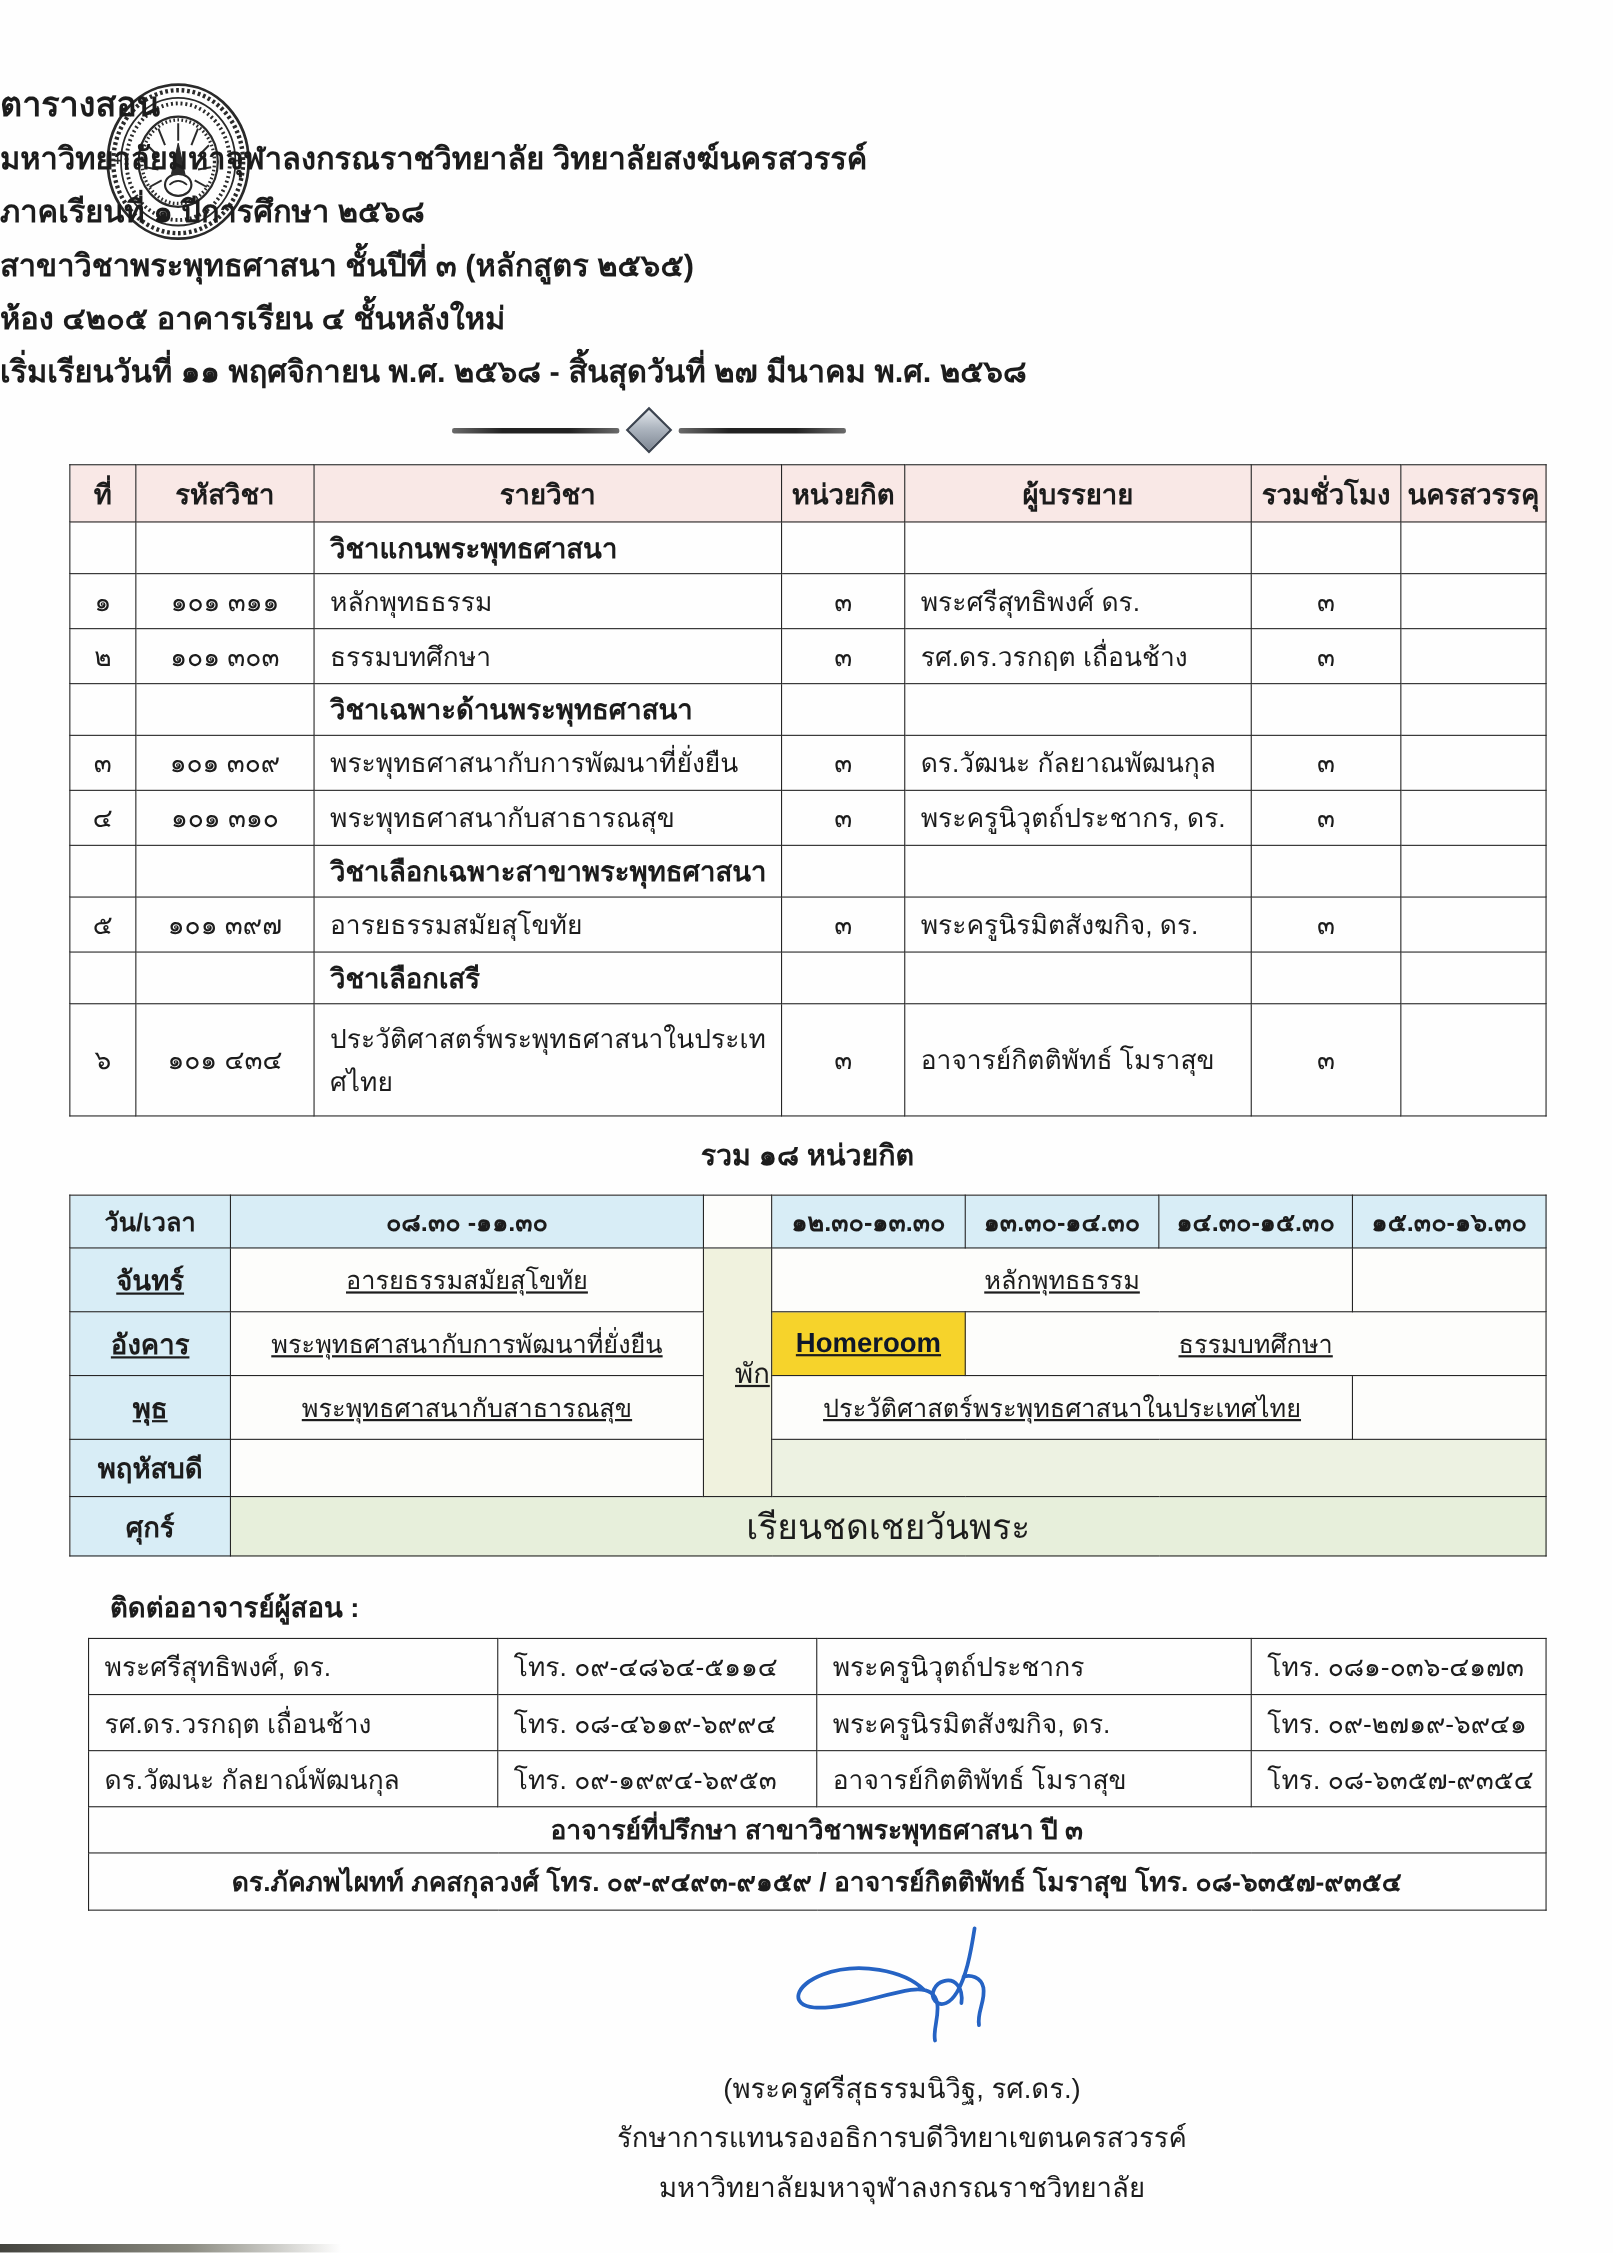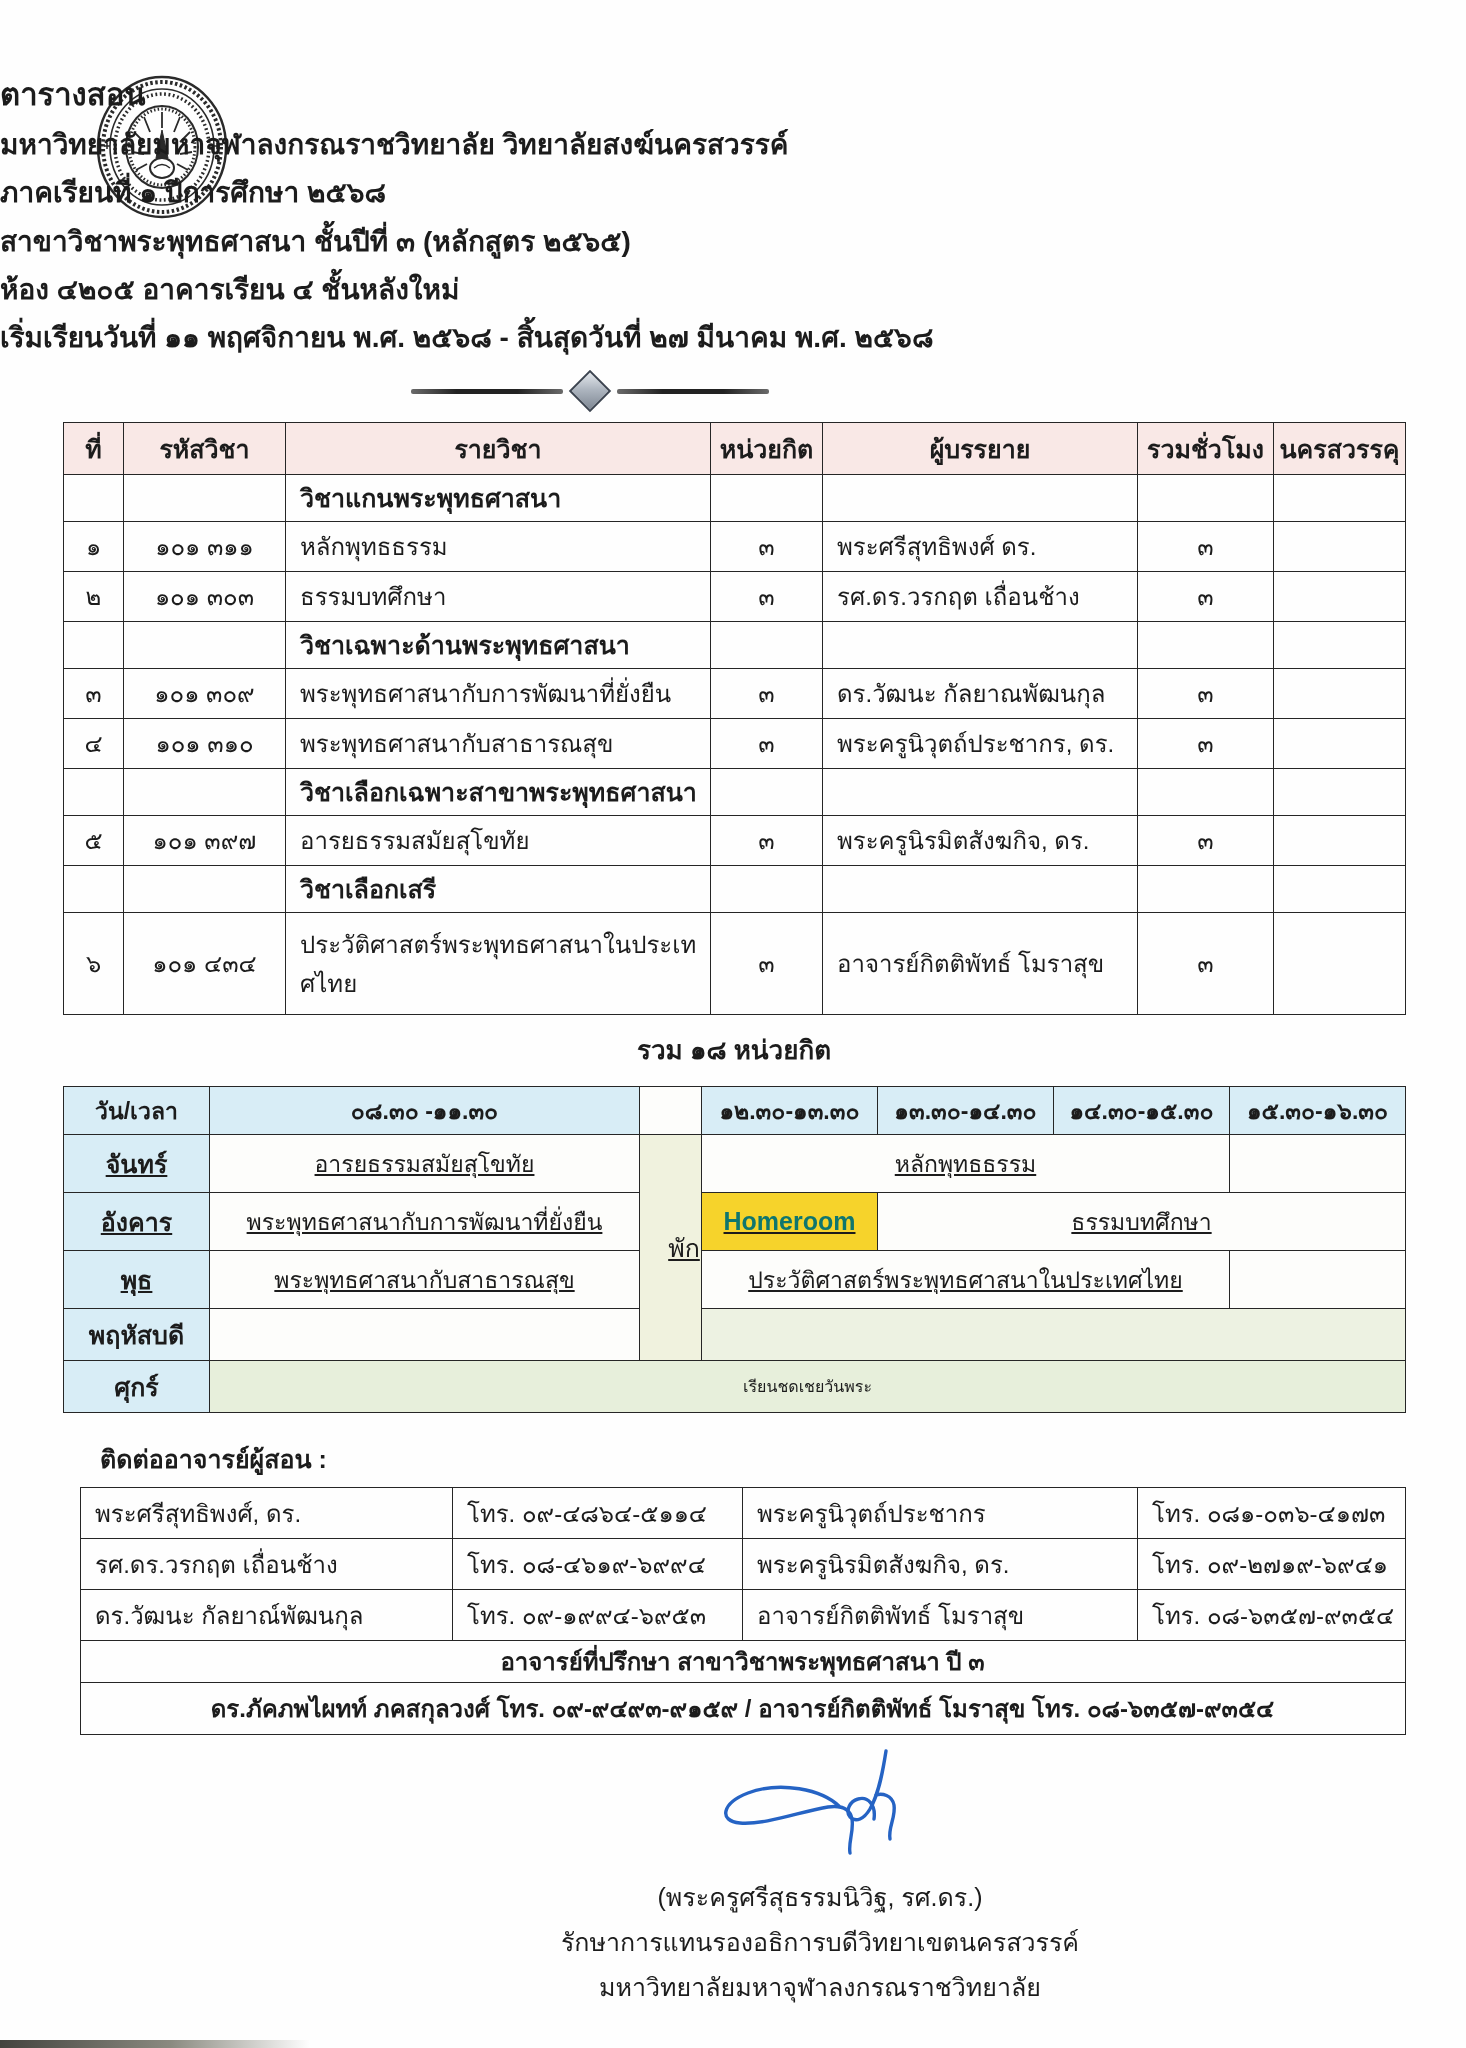--- a/index.html
+++ b/index.html
@@ -44,23 +44,23 @@
   
   .timetable{width:1342px;margin:16px 0 0 63px;font-size:23px;}
   .timetable thead tr{height:48px;}
   .timetable thead th{background:#d8edf6;font-weight:700;font-size:23px;text-align:center;}
   .timetable thead th.gap{background:#fdfdfb;}
   .timetable tr.dayrow{height:58px;text-decoration:underline;}
   .timetable tr.dayrow-s{height:52px;}
   .timetable th.day{background:#d8edf6;font-weight:700;font-size:25px;}
   .timetable td{text-align:center;background:#fdfdfb;}
   .timetable td.break{background:#f0f2de;font-size:25px;padding-left:28px;}
-  .timetable td.homeroom{background:#f6d32b;font-weight:700;font-size:25px;font-family:"Liberation Sans",sans-serif;color:#0f766e;}
+  .timetable td.homeroom{background:#f6d32b;font-weight:700;font-size:25px;font-family:"Liberation Sans",sans-serif;color:#0f172a;}
   .timetable td.pale{background:#edf2e2;}
-  .timetable td.friday{background:#e7efdb;font-size:16px;}
+  .timetable td.friday{background:#e7efdb;font-size:32px;}
   
   .contact-label{margin:26px 0 0 100px;font-size:25px;font-weight:700;}
   .contacts{width:1325px;margin:8px 0 0 80px;font-size:24px;}
   .contacts tr{height:51px;}
   .contacts td{text-align:left;padding-left:14px;}
   .contacts tr.advisor-title-row{height:42px;}
   .contacts tr.advisor-line-row{height:52px;}
   .contacts td.merged{text-align:center;padding-left:0;font-weight:700;font-size:24px;}
   
   .sig-block{position:relative;margin:10px 0 0 540px;width:560px;text-align:center;}

